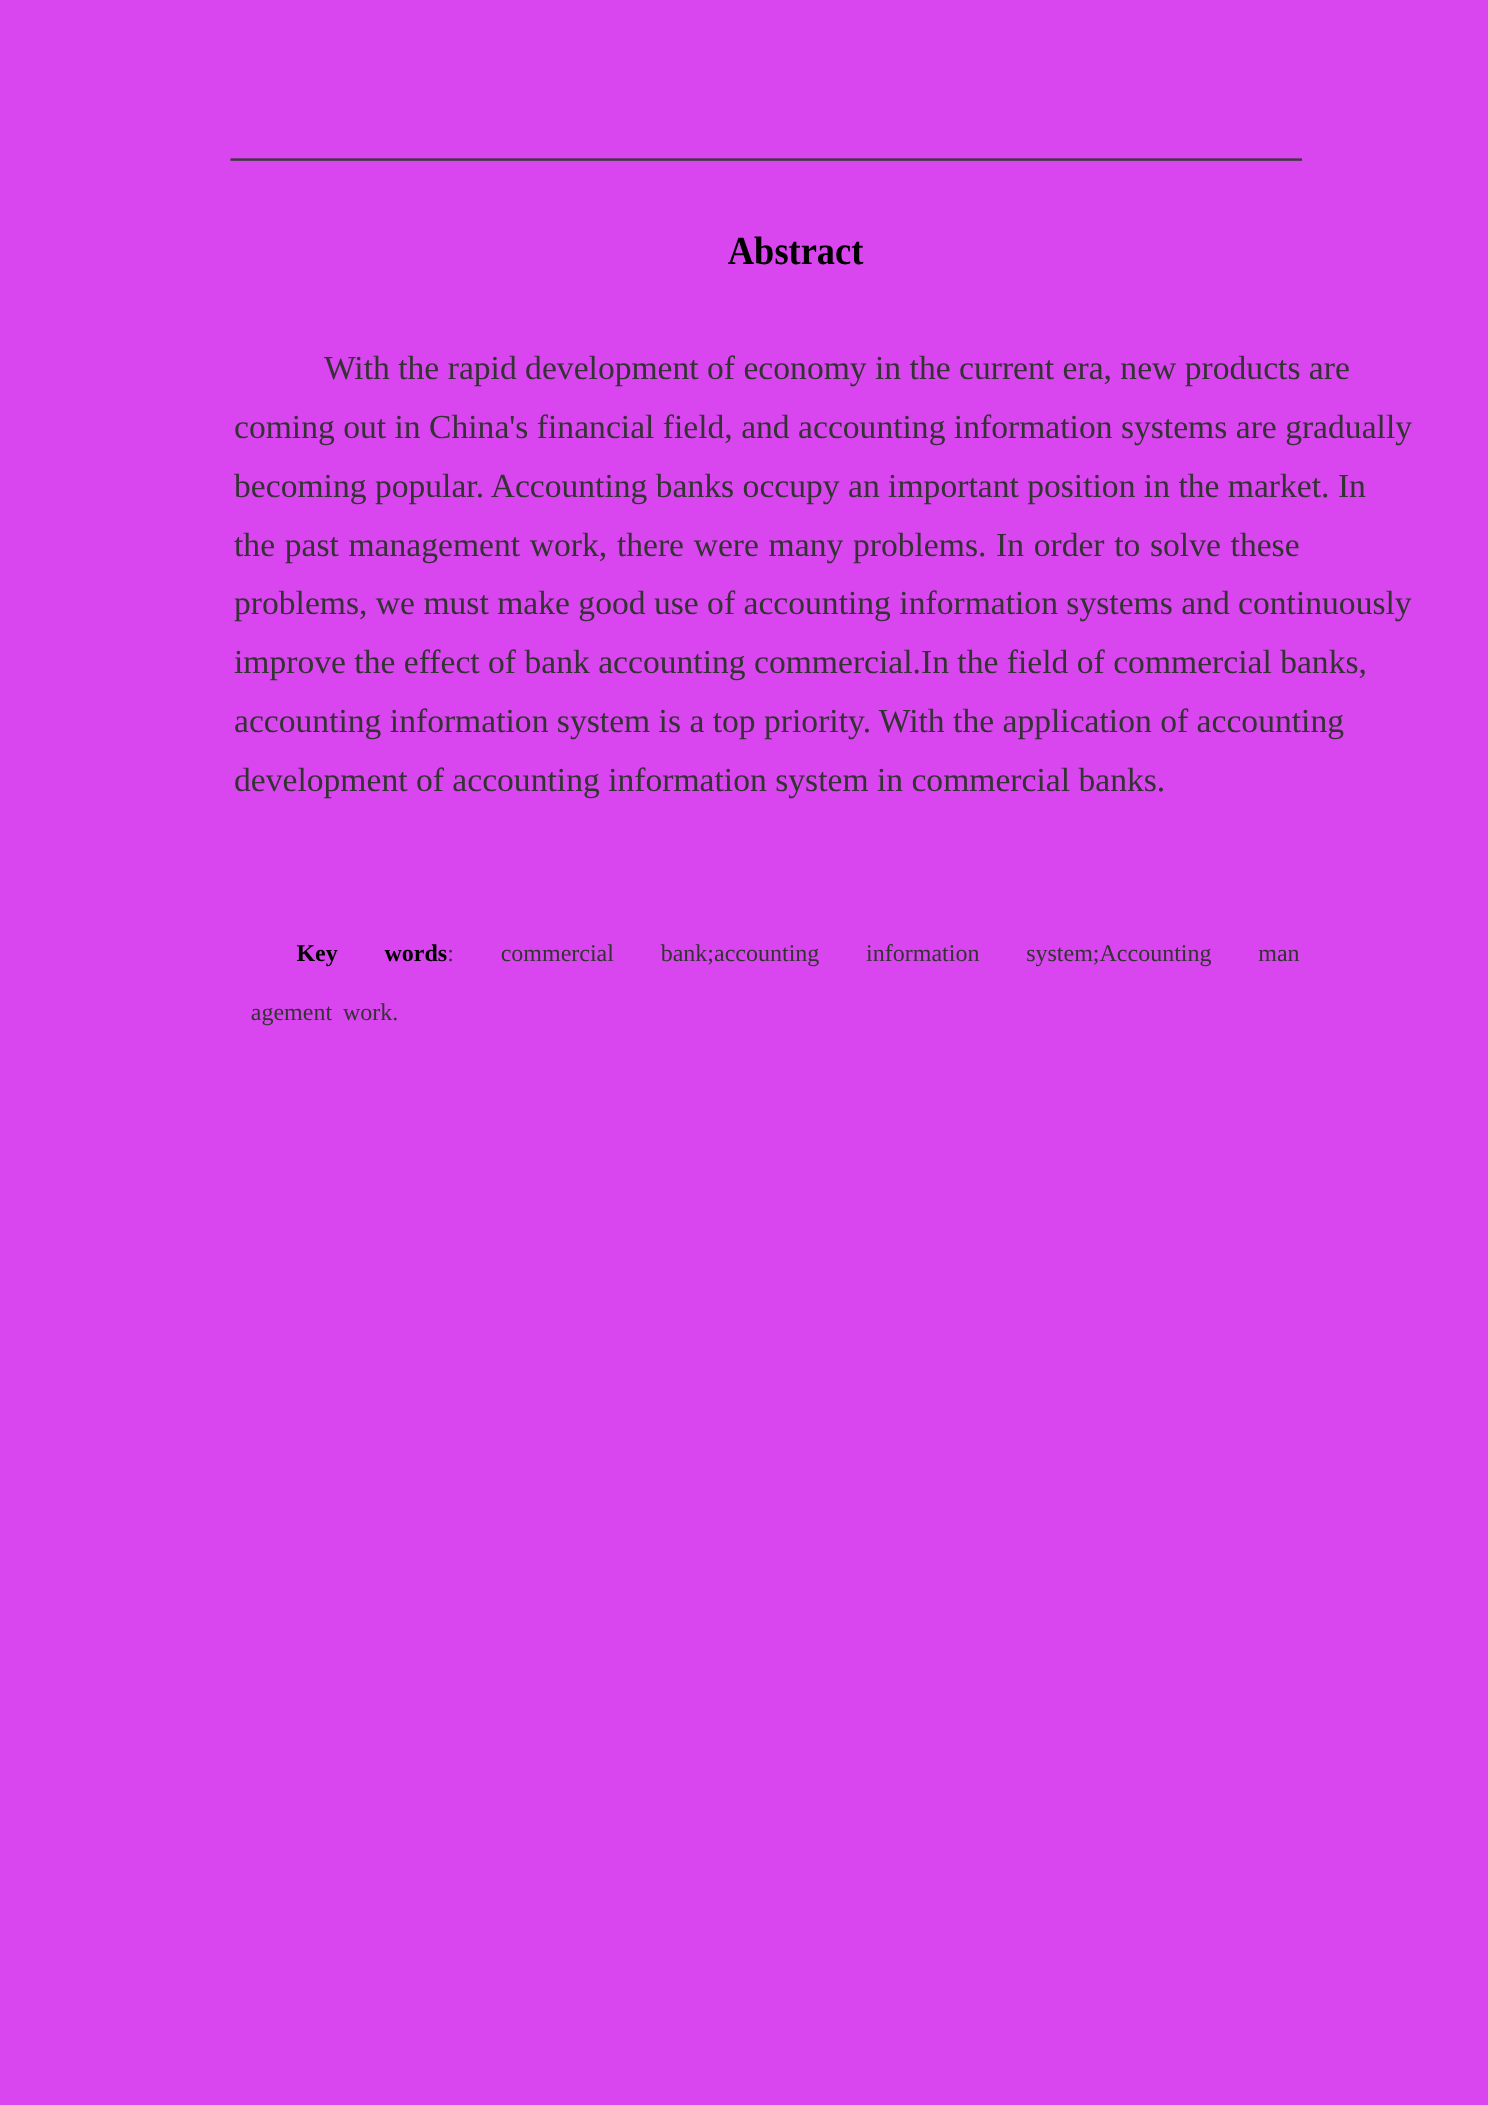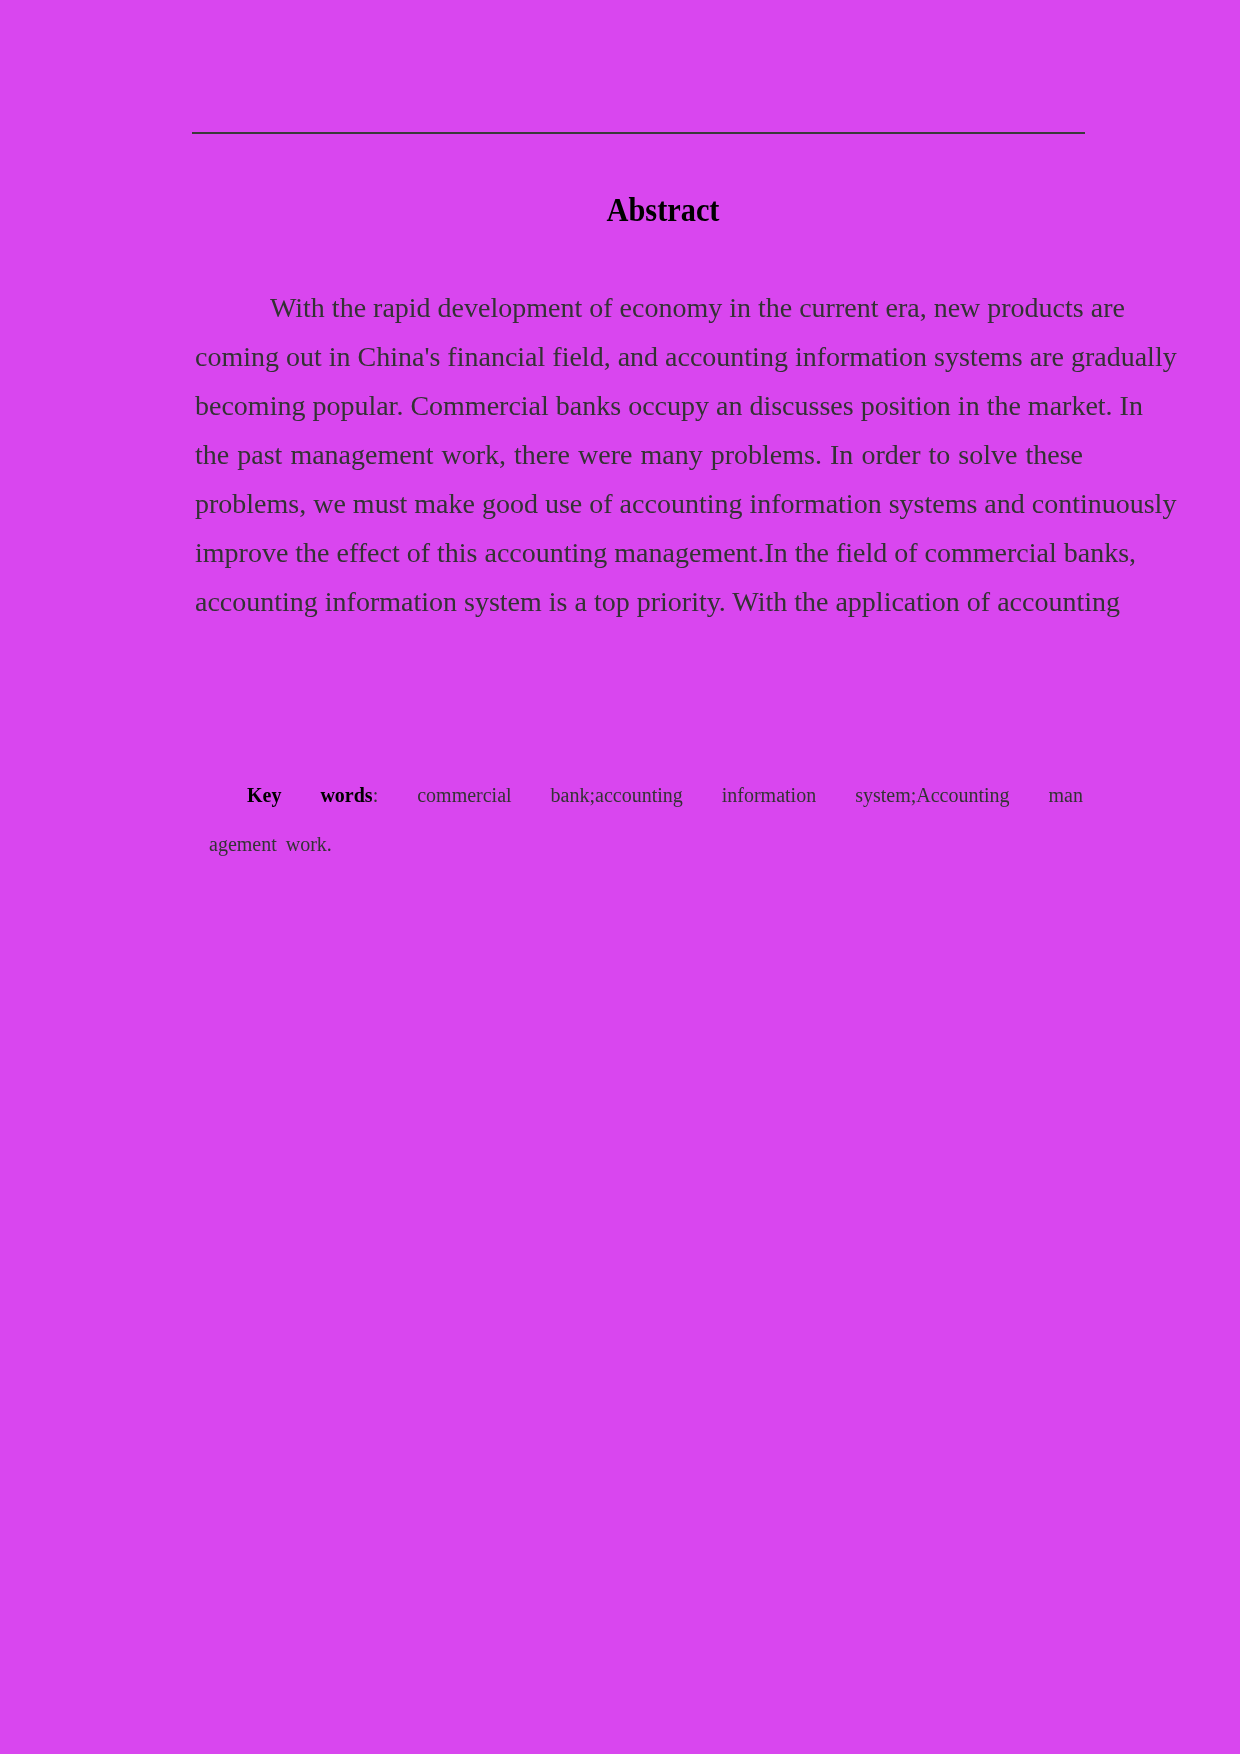--- a/index.html
+++ b/index.html
@@ -33,24 +33,25 @@
 <div class="page">
   <div class="header-rule"></div>
 
   <div class="title">
     <span class="title-inner">Abstract</span>
   </div>
 
   <div class="body">
     <span class="line indent">With the rapid development of economy in the current era, new products are</span>
     <span class="line">coming out in China's financial field, and accounting information systems are gradually</span>
-    <span class="line">becoming popular. Commercial banks occupy an discusses position in the market. In</span>
+    <span class="line">becoming popular. Accounting banks occupy an important position in the market. In</span>
     <span class="line">the past management work, there were many problems. In order to solve these</span>
     <span class="line">problems, we must make good use of accounting information systems and continuously</span>
-    <span class="line">improve the effect of this accounting management.In the field of commercial banks,</span>
+    <span class="line">improve the effect of bank accounting commercial.In the field of commercial banks,</span>
     <span class="line">accounting information system is a top priority. With the application of accounting</span>
+    <span class="line last">development of accounting information system in commercial banks.</span>
   </div>
 
   <div class="keywords">
     <span class="kw-line1"><span class="kw-label">Key words</span><span>:</span><span> commercial bank;accounting information system;Accounting man</span></span>
     <span class="kw-line2">agement work.</span>
   </div>
 </div>
 
 </body></html>

